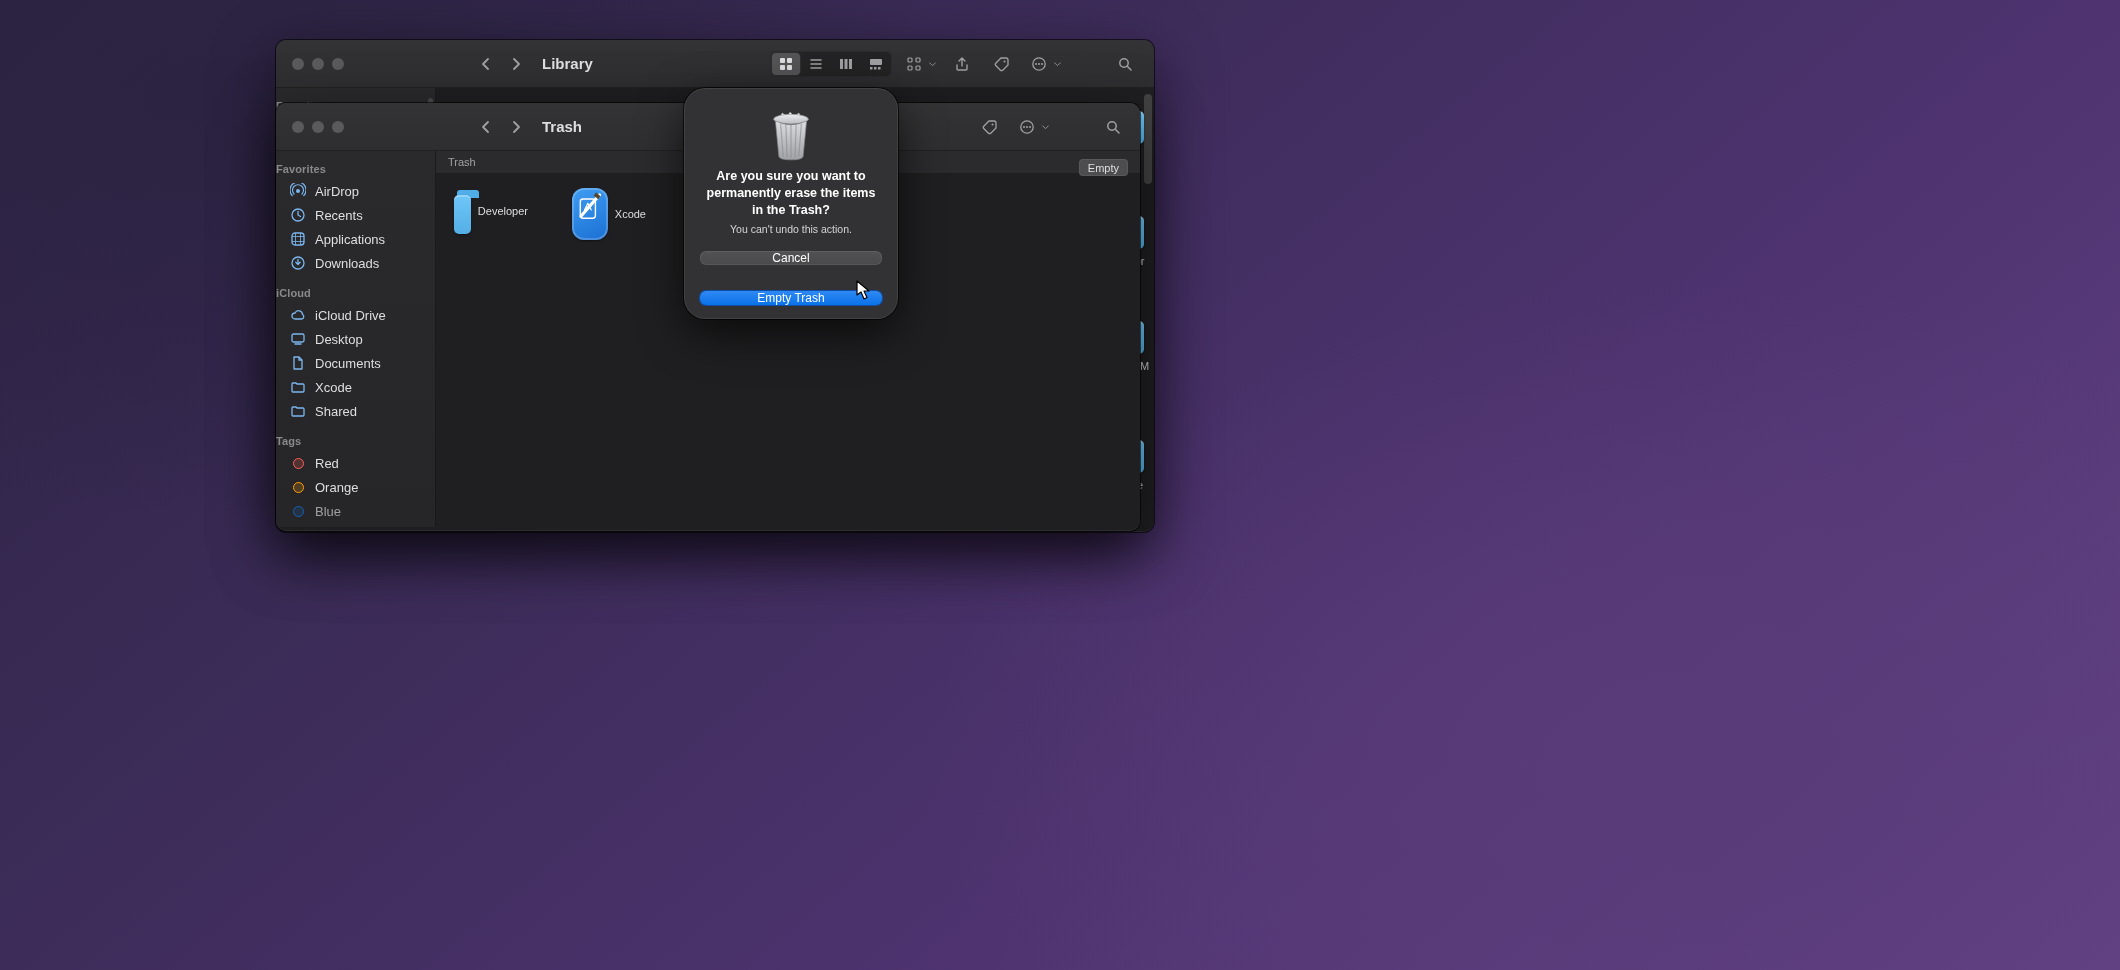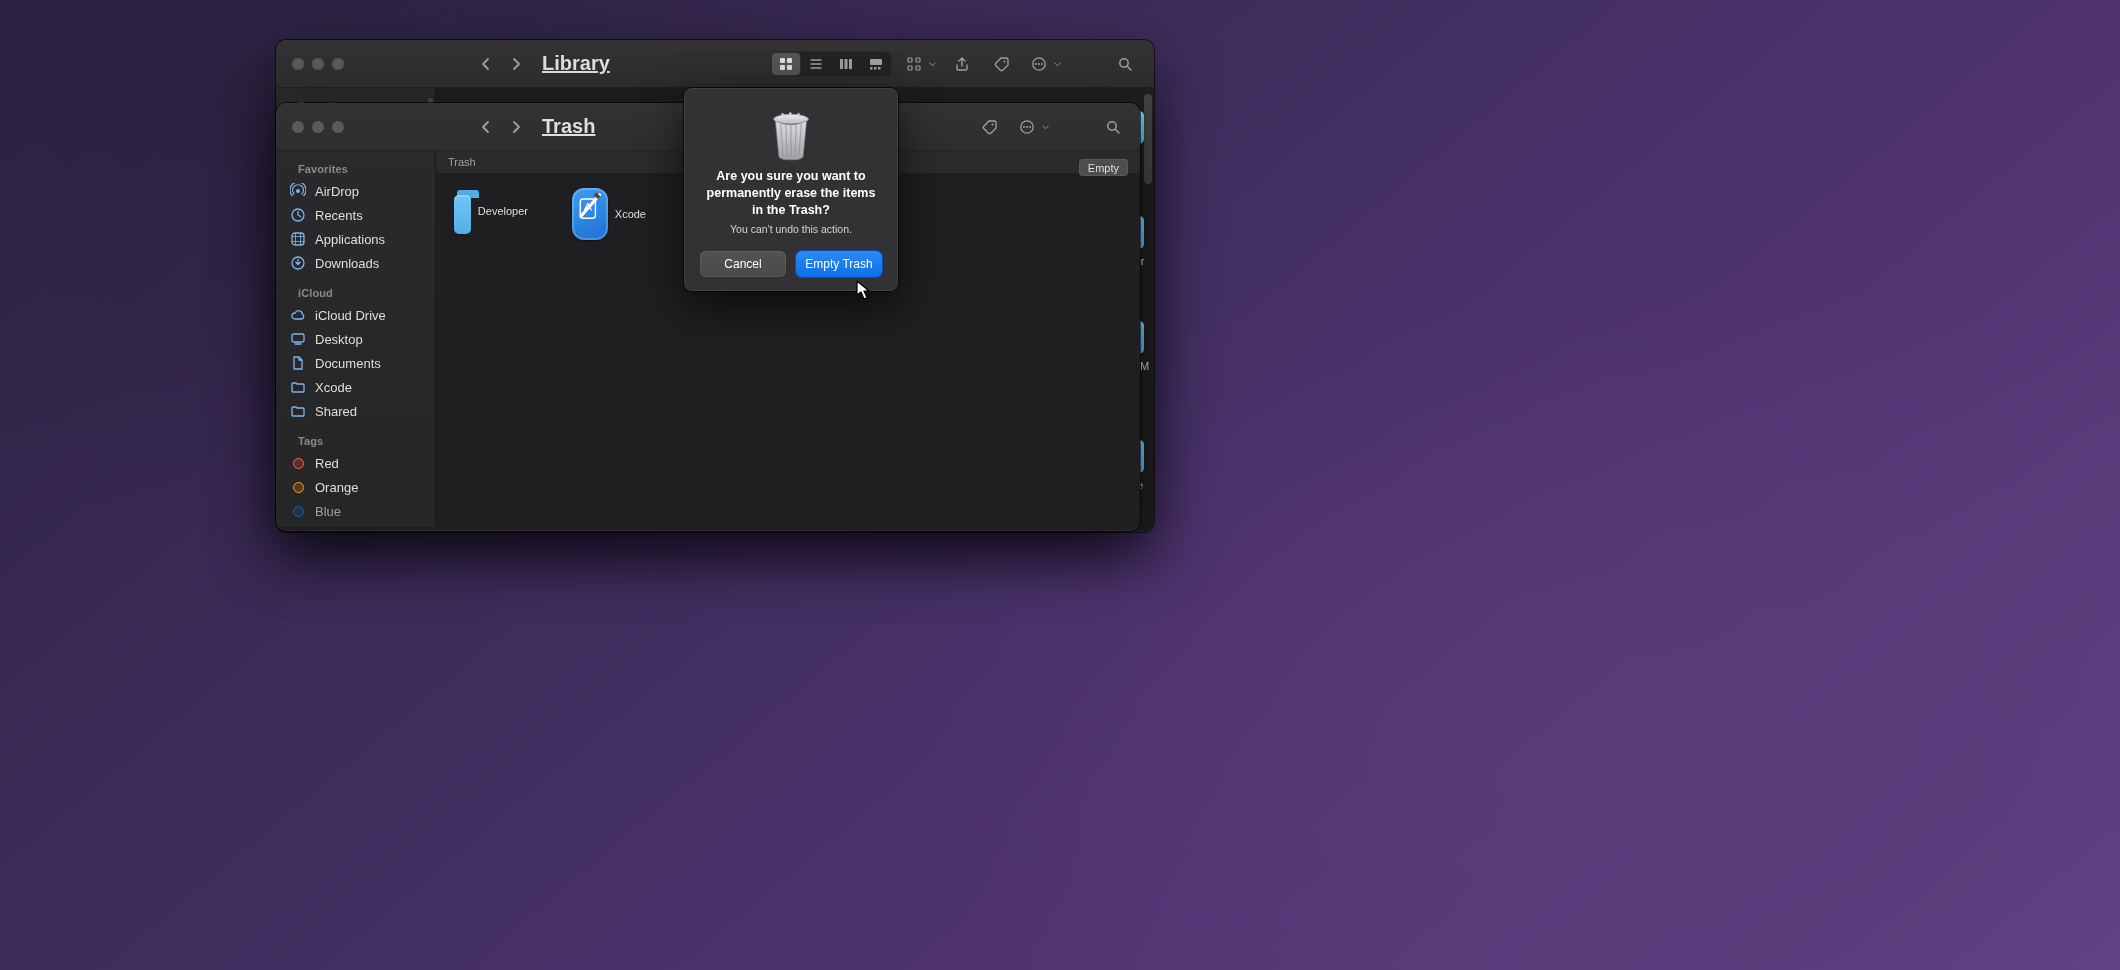--- a/index.html
+++ b/index.html
@@ -61,38 +61,38 @@
   .tl.unfocused      { background: #5a5a5c; }
 
   .sidebar {
     width: 160px; flex: 0 0 160px;
     background: linear-gradient(to bottom, var(--sidebar-bg), var(--sidebar-bg2));
     border-right: 1px solid rgba(0,0,0,0.35);
     overflow: hidden;
     position: relative;
   }
   .sidebar .section-label {
-    padding: 12px 14px 4px 22px; font-size: 11px; font-weight: 600;
+    padding: 12px 14px 4px 0; font-size: 11px; font-weight: 600;
     color: var(--text-dimmer); letter-spacing: .01em;
   }
   .sidebar .item {
     display: flex; align-items: center; gap: 9px;
     padding: 3px 14px; font-size: 13px; color: var(--text);
     height: 24px;
   }
   .sidebar .item .icon { width: 16px; height: 16px; display:flex; align-items:center; justify-content:center; color:#7bb7f0; }
   .tag-dot { width: 11px; height: 11px; border-radius: 50%; border: 1.5px solid #888; }
   .sidebar-scrollbar {
     position:absolute; right:2px; top:10px; width:5px; height:38px; border-radius:3px;
     background: rgba(255,255,255,0.15);
   }
 
   .win-body { display:flex; height: calc(100% - 52px); }
 
-  .toolbar-title { font-size: 20px; font-weight: 600; color: var(--text); margin-left: 4px; text-decoration: underline; }
+  .toolbar-title { font-size: 15px; font-weight: 600; color: var(--text); margin-left: 4px; }
 
   .toolbar-icons { position:absolute; right:0; top:0; height:100%; display:flex; align-items:center; gap:10px; padding: 0 14px; }
   .toolbar-icons .iconbtn { width:30px; height:26px; border-radius:5px; display:flex; align-items:center; justify-content:center; color: var(--text-dim); }
   .toolbar-icons .icongroup { display:flex; background: rgba(0,0,0,0.25); border-radius:6px; padding:2px; gap:2px; box-shadow: inset 0 0 0 1px rgba(255,255,255,0.04);}
   .toolbar-icons .icongroup .iconbtn { width:28px; height:22px; border-radius:4px; }
   .toolbar-icons .icongroup .iconbtn.active { background: #555557; color: var(--text); box-shadow: 0 0 0 1px rgba(255,255,255,0.06);}
   .toolbar-icons .chev-pair { display:flex; align-items:center; gap:2px; }
 
   .nav-arrows { display:flex; gap:6px; padding:0 10px 0 4px; }
   .nav-arrows .arrow { width:24px; height:24px; display:flex; align-items:center; justify-content:center; color: var(--text-dim); }
@@ -147,29 +147,29 @@
 
   
   .h-scrollbar { position:absolute; left:160px; right:10px; bottom:2px; height:10px; }
   .h-scrollbar .thumb { position:absolute; left:0; width:75%; top:1px; bottom:1px; border-radius:4px; background: rgba(255,255,255,0.16); }
   .v-scrollbar { position:absolute; right:2px; top:54px; width:8px; height:90px; }
   .v-scrollbar .thumb { position:absolute; inset:0; border-radius:4px; background: rgba(255,255,255,0.16); }
 
   
   .dialog {
     position:absolute; left:684px; top:88px; width:214px;
-    background: var(--dialog-bg); border-radius:8px; padding:16px 16px 14px 16px;
+    background: var(--dialog-bg); border-radius:21px; padding:16px 16px 14px 16px;
     box-shadow: 0 14px 44px rgba(0,0,0,0.65), 0 0 0 1px rgba(0,0,0,0.7), inset 0 0 0 1px rgba(255,255,255,0.08);
     display:flex; flex-direction:column; align-items:center; gap:6px;
   }
   .trash-can { width:52px; height:58px; position:relative; display:flex; justify-content:center; }
   .trash-can svg { width:52px; height:58px; }
   .dialog .title { font-size:12.5px; font-weight:700; color:#fff; text-align:center; line-height:1.35; padding:0 2px; }
   .dialog .subtitle { font-size:10.5px; color:#d4d4d6; text-align:center; margin-top:-2px; }
-  .dialog .buttons { display:flex; gap:10px; margin-top:10px; width:100%; }
+  .dialog .buttons { display:flex; gap:26px; margin-top:10px; width:100%;flex-direction:column; }
   .dialog .btn { flex:1; height:26px; border-radius:6px; font-size:12px; font-weight:500; display:flex; align-items:center; justify-content:center; cursor:default; }
   .dialog .btn.cancel { background: linear-gradient(to bottom, var(--btn-secondary-bg), var(--btn-secondary-bg2)); color:#fff; box-shadow: inset 0 0 0 1px rgba(255,255,255,0.07); }
   .dialog .btn.primary { background: linear-gradient(to bottom, var(--btn-primary-bg2), var(--btn-primary-bg)); color:#fff; box-shadow: 0 0 0 1px rgba(10,80,180,0.9); }
 
   .cursor { position:absolute; left:856px; top:280px; width:18px; height:20px; pointer-events:none; }
 
   
   svg.i16 { width:16px; height:16px; display:block; }
 </style>
 </head>

